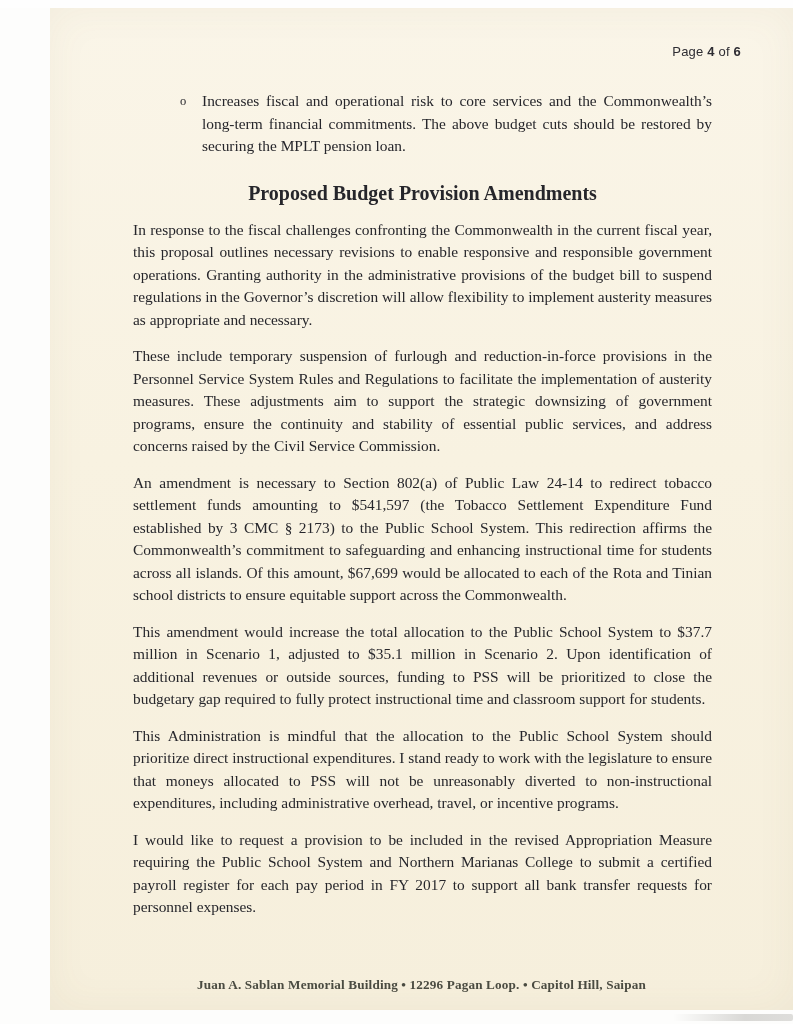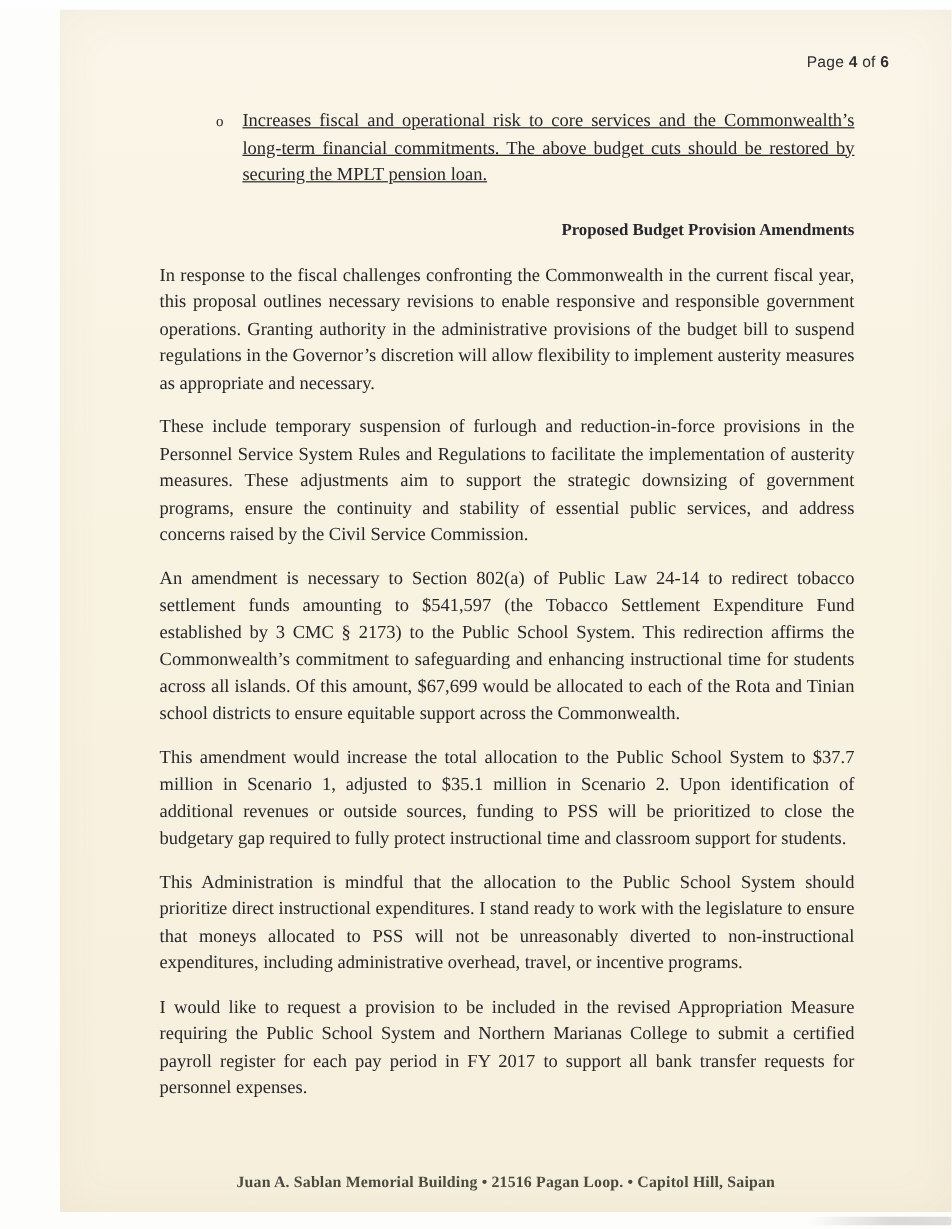--- a/index.html
+++ b/index.html
@@ -47,28 +47,27 @@
   .bullet-marker {
     flex: 0 0 22px;
     font-size: 12.5px;
     line-height: 22.5px;
     text-align: left;
   }
   .bullet-text {
     flex: 1;
     margin: 0;
     text-align: justify;
-    text-decoration: underline;
   }
   .heading {
-    font-size: 14px;
+    font-size: 20px;
     font-weight: 700;
     margin: 24px 0 15px 0;
     line-height: 22px;
-    text-align: right;
+    text-align: center;
   }
   .para { margin: 0 0 14px 0; }
   .para:last-of-type { margin-bottom: 0; }
   .footer {
     position: absolute;
     left: 0; right: 0; top: 928px;
     text-align: center;
     font-family: "Liberation Serif", serif;
     font-weight: 700;
     font-size: 13.2px;
@@ -112,20 +111,20 @@
       <p class="para">In response to the fiscal challenges confronting the Commonwealth in the current fiscal year, this proposal outlines necessary revisions to enable responsive and responsible government operations. Granting authority in the administrative provisions of the budget bill to suspend regulations in the Governor’s discretion will allow flexibility to implement austerity measures as appropriate and necessary.</p>
       <p class="para">These include temporary suspension of furlough and reduction-in-force provisions in the Personnel Service System Rules and Regulations to facilitate the implementation of austerity measures. These adjustments aim to support the strategic downsizing of government programs, ensure the continuity and stability of essential public services, and address concerns raised by the Civil Service Commission.</p>
       <p class="para">An amendment is necessary to Section 802(a) of Public Law 24-14 to redirect tobacco settlement funds amounting to $541,597 (the Tobacco Settlement Expenditure Fund established by 3 CMC § 2173) to the Public School System.  This redirection affirms the Commonwealth’s commitment to safeguarding and enhancing instructional time for students across all islands. Of this amount, $67,699 would be allocated to each of the Rota and Tinian school districts to ensure equitable support across the Commonwealth.</p>
       <p class="para">This amendment would increase the total allocation to the Public School System to $37.7 million in Scenario 1, adjusted to $35.1 million in Scenario 2. Upon identification of additional revenues or outside sources, funding to PSS will be prioritized to close the budgetary gap required to fully protect instructional time and classroom support for students.</p>
       <p class="para">This Administration is mindful that the allocation to the Public School System should prioritize direct instructional expenditures. I stand ready to work with the legislature to ensure that moneys allocated to PSS will not be unreasonably diverted to non-instructional expenditures, including administrative overhead, travel, or incentive programs.</p>
       <p class="para">I would like to request a provision to be included in the revised Appropriation Measure requiring the Public School System and Northern Marianas College to submit a certified payroll register for each pay period in FY 2017 to support all bank transfer requests for personnel expenses.</p>
 
     </div>
 
     <div class="footer">
-      <div>Juan A. Sablan Memorial Building • 21516 Pagan Loop. • Capitol Hill, Saipan</div>
+      <div>Juan A. Sablan Memorial Building • 12296 Pagan Loop. • Capitol Hill, Saipan</div>
       
     </div>
 
   </div>
 
   <div class="corner-shade"></div>
 </div>
 
 </body></html>

